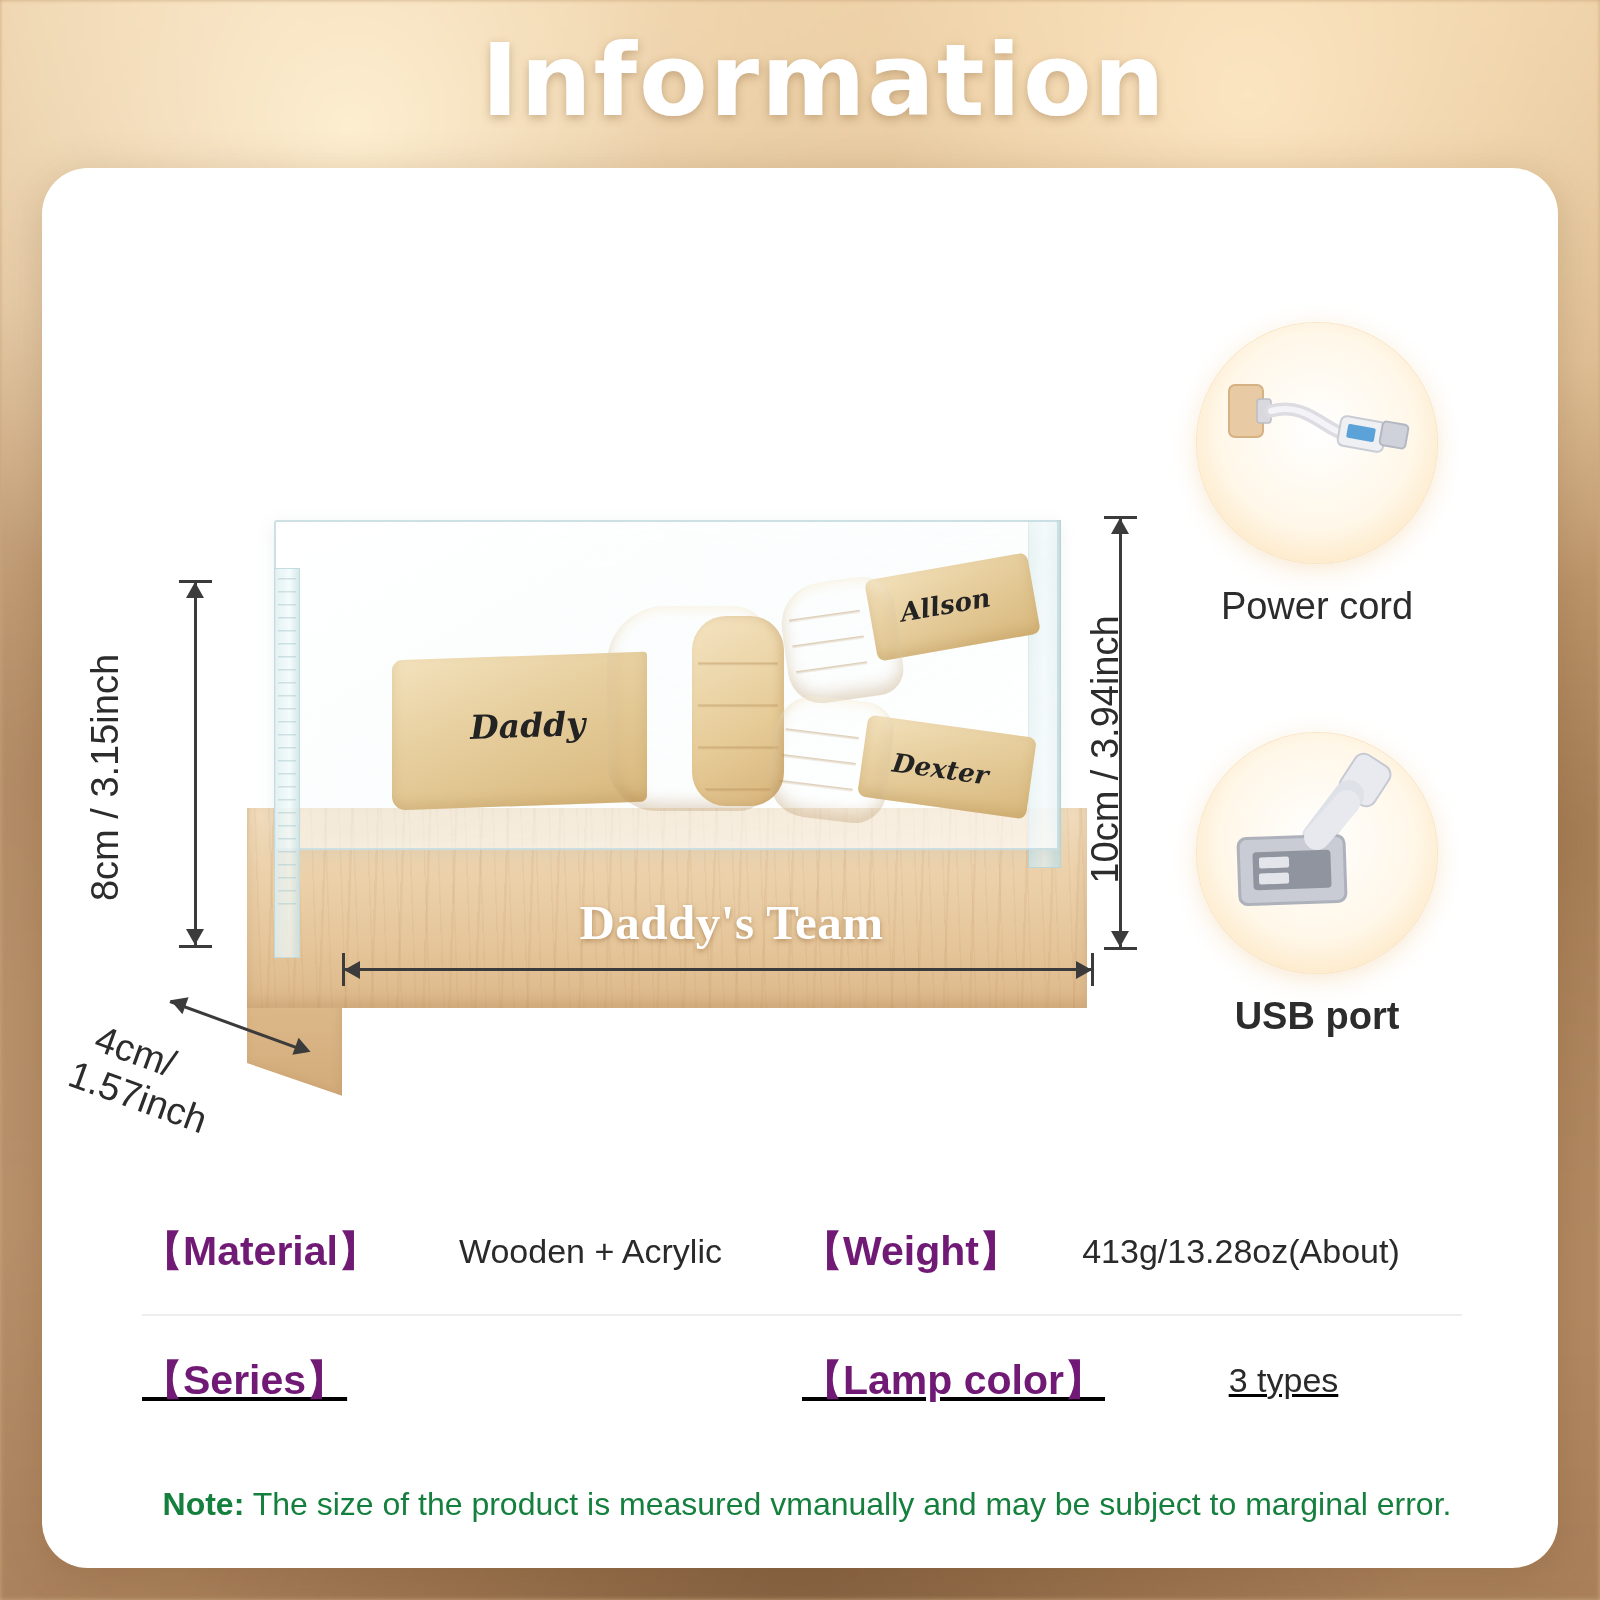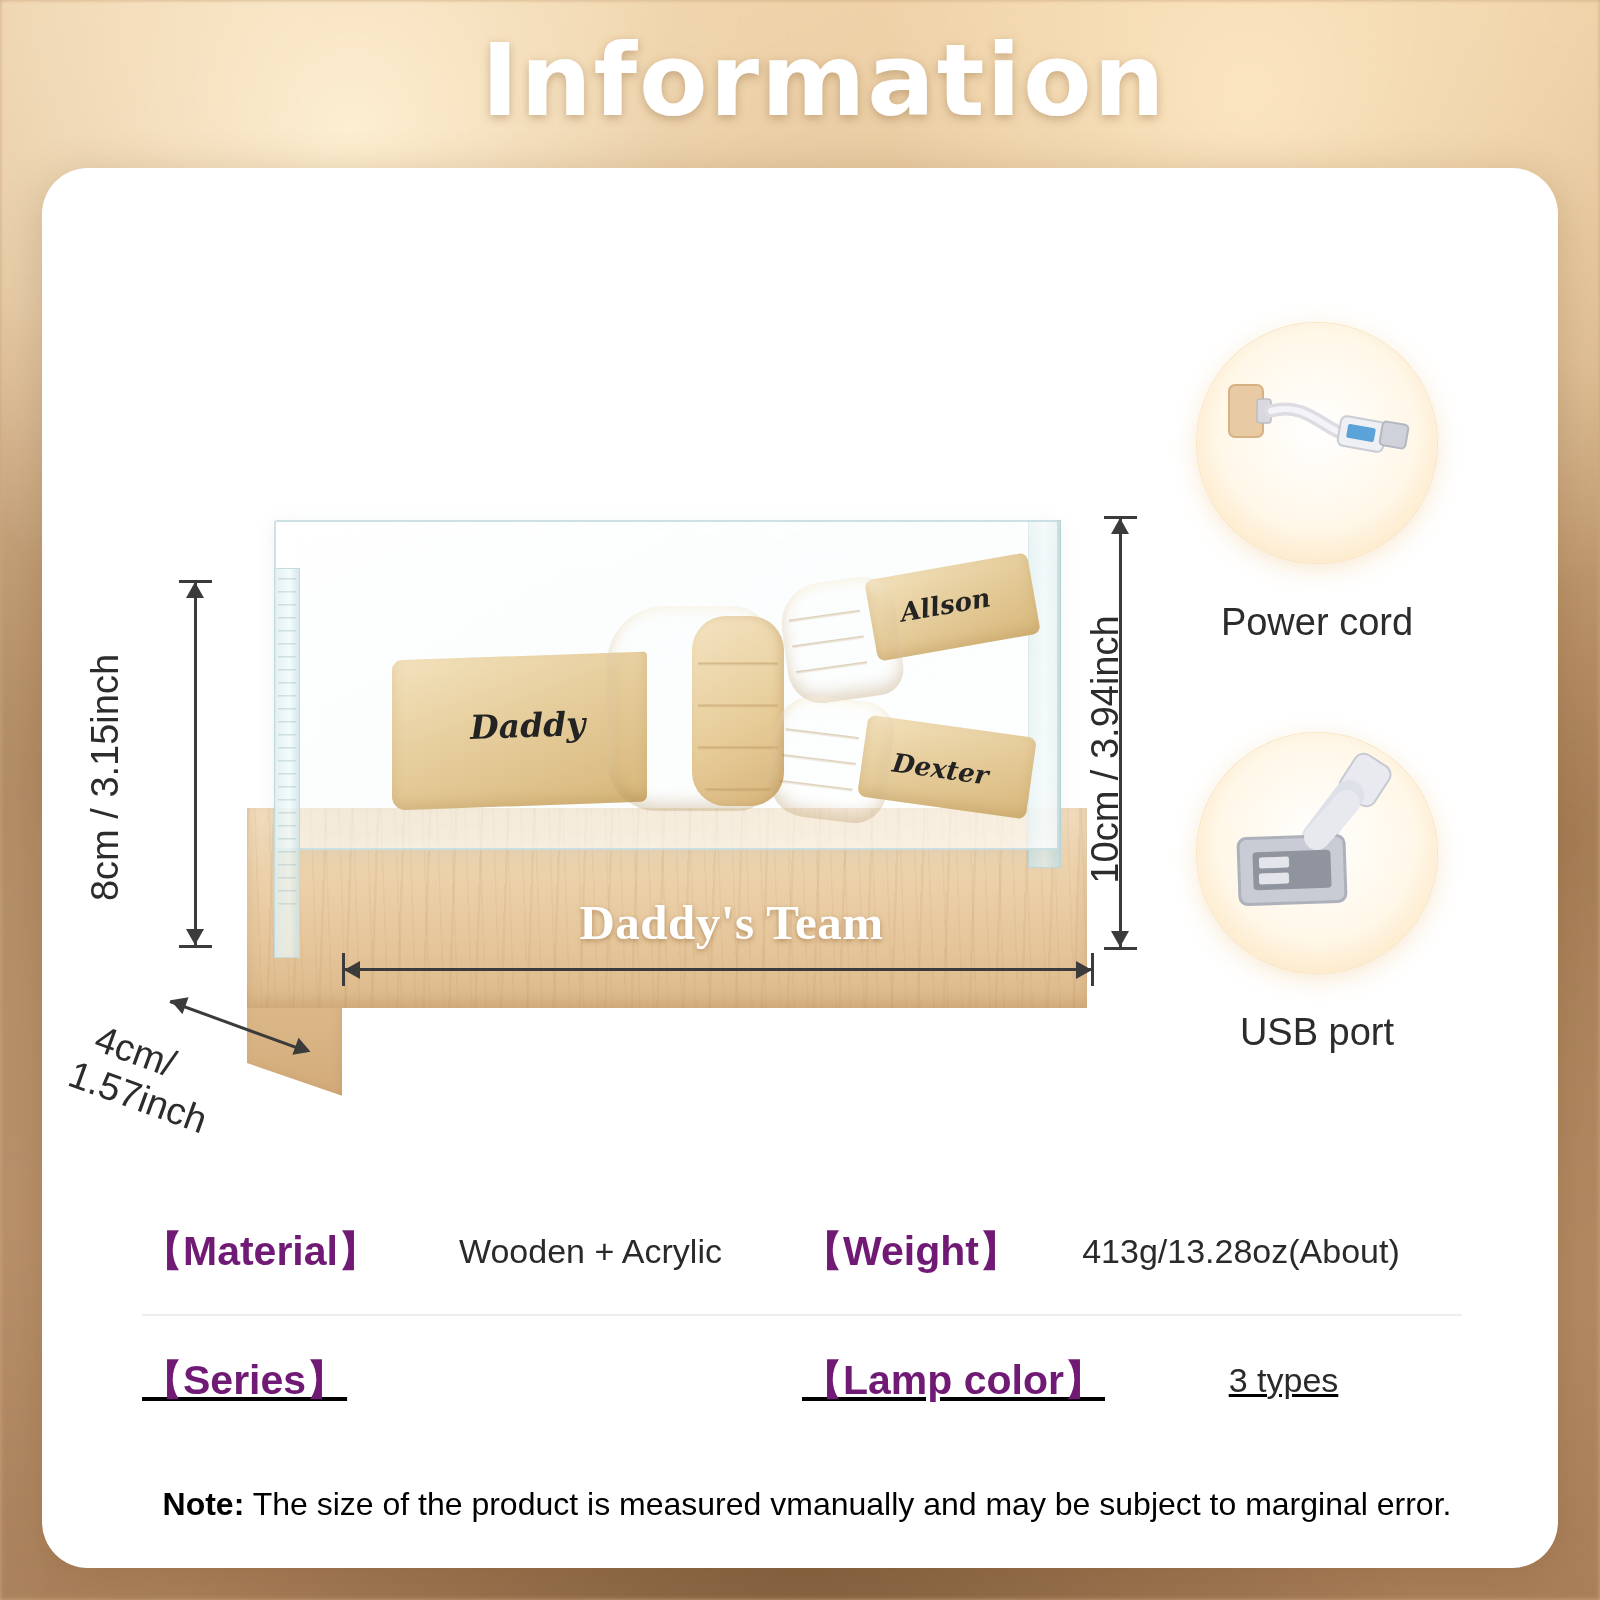--- a/index.html
+++ b/index.html
@@ -133,33 +133,33 @@
 
   
   .accessory { position: absolute; }
   .acc-circle {
     width: 240px; height: 240px; border-radius: 50%;
     background: radial-gradient(circle at 50% 45%, #ffffff 0%, #fff7e8 55%, #fde9c8 78%, #fadfb4 100%);
     box-shadow: 0 0 0 1px rgba(250,226,190,0.9), 0 6px 24px rgba(240,205,150,0.45);
     position: relative; overflow: hidden;
   }
   .acc-caption {
-    text-align: center; margin-top: 38px; font-size: 38px; color: #2c2c2c;
+    text-align: center; margin-top: 22px; font-size: 38px; color: #2c2c2c;
   }
 
   
   #specs { position: absolute; left: 100px; top: 1020px; width: 1320px; }
   .spec-row { display: flex; border-bottom: 2px solid #eeeeee; height: 128px; align-items: center; }
   .spec-row:last-of-type { border-bottom: none; text-decoration: underline; }
   .spec-cell { width: 50%; display: flex; align-items: center; }
   .spec-key { font-size: 41px; font-weight: bold; color: #701a75; font-family: "Liberation Sans", sans-serif; }
   .spec-val { font-size: 34px; color: #2a2a2a; flex: 1; text-align: center; }
   #note {
     position: absolute; left: 100px; top: 1318px; width: 1330px;
-    font-size: 32px; color: #000000; text-align: center;
+    font-size: 32px; color: #15803d; text-align: center;
   }
   #note b { font-weight: bold; }
 </style>
 </head>
 <body>
 
 <div id="bg"></div>
 
 <div id="title">Information</div>
 
@@ -243,21 +243,21 @@
         <path d="M74 88 C 110 78, 128 108, 150 112" stroke="#dcdce2" stroke-width="13" fill="none" stroke-linecap="round"></path>
         <path d="M74 88 C 110 78, 128 108, 150 112" stroke="#f4f4f8" stroke-width="6" fill="none" stroke-linecap="round"></path>
         <rect x="142" y="96" width="46" height="30" rx="6" fill="#eef0f4" stroke="#c9ccd4" stroke-width="2" transform="rotate(10 165 111)"></rect>
         <rect x="150" y="103" width="28" height="14" rx="2" fill="#5aa2d8" transform="rotate(10 164 110)"></rect>
         <rect x="184" y="100" width="26" height="24" rx="4" fill="#cfd2da" stroke="#b3b7c0" stroke-width="2" transform="rotate(10 197 112)"></rect>
       </svg>
     </div>
     <div class="acc-caption">Power cord</div>
   </div>
 
-  <div class="accessory" style="left:1155px; top:565px;">
+  <div class="accessory" style="left:1155px; top:565px;font-weight:bold;">
     <div class="acc-circle">
       <svg width="240" height="240" viewBox="0 0 240 240">
         <rect x="148" y="24" width="40" height="46" rx="10" fill="#e9eaf0" stroke="#c6c9d2" stroke-width="2" transform="rotate(33 168 47)"></rect>
         <path d="M152 62 L120 104" stroke="#dfe1e8" stroke-width="30" stroke-linecap="round"></path>
         <rect x="42" y="104" width="106" height="66" rx="8" fill="#c9ccd4" stroke="#adb1bb" stroke-width="3" transform="rotate(-2 95 137)"></rect>
         <rect x="56" y="118" width="78" height="38" rx="4" fill="#8f949e" transform="rotate(-2 95 137)"></rect>
         <rect x="62" y="124" width="30" height="11" rx="2" fill="#e3e5ea" transform="rotate(-2 77 129)"></rect>
         <rect x="62" y="140" width="30" height="11" rx="2" fill="#e3e5ea" transform="rotate(-2 77 145)"></rect>
         <path d="M120 104 L150 70" stroke="#e7e9ef" stroke-width="26" stroke-linecap="round"></path>
       </svg>

